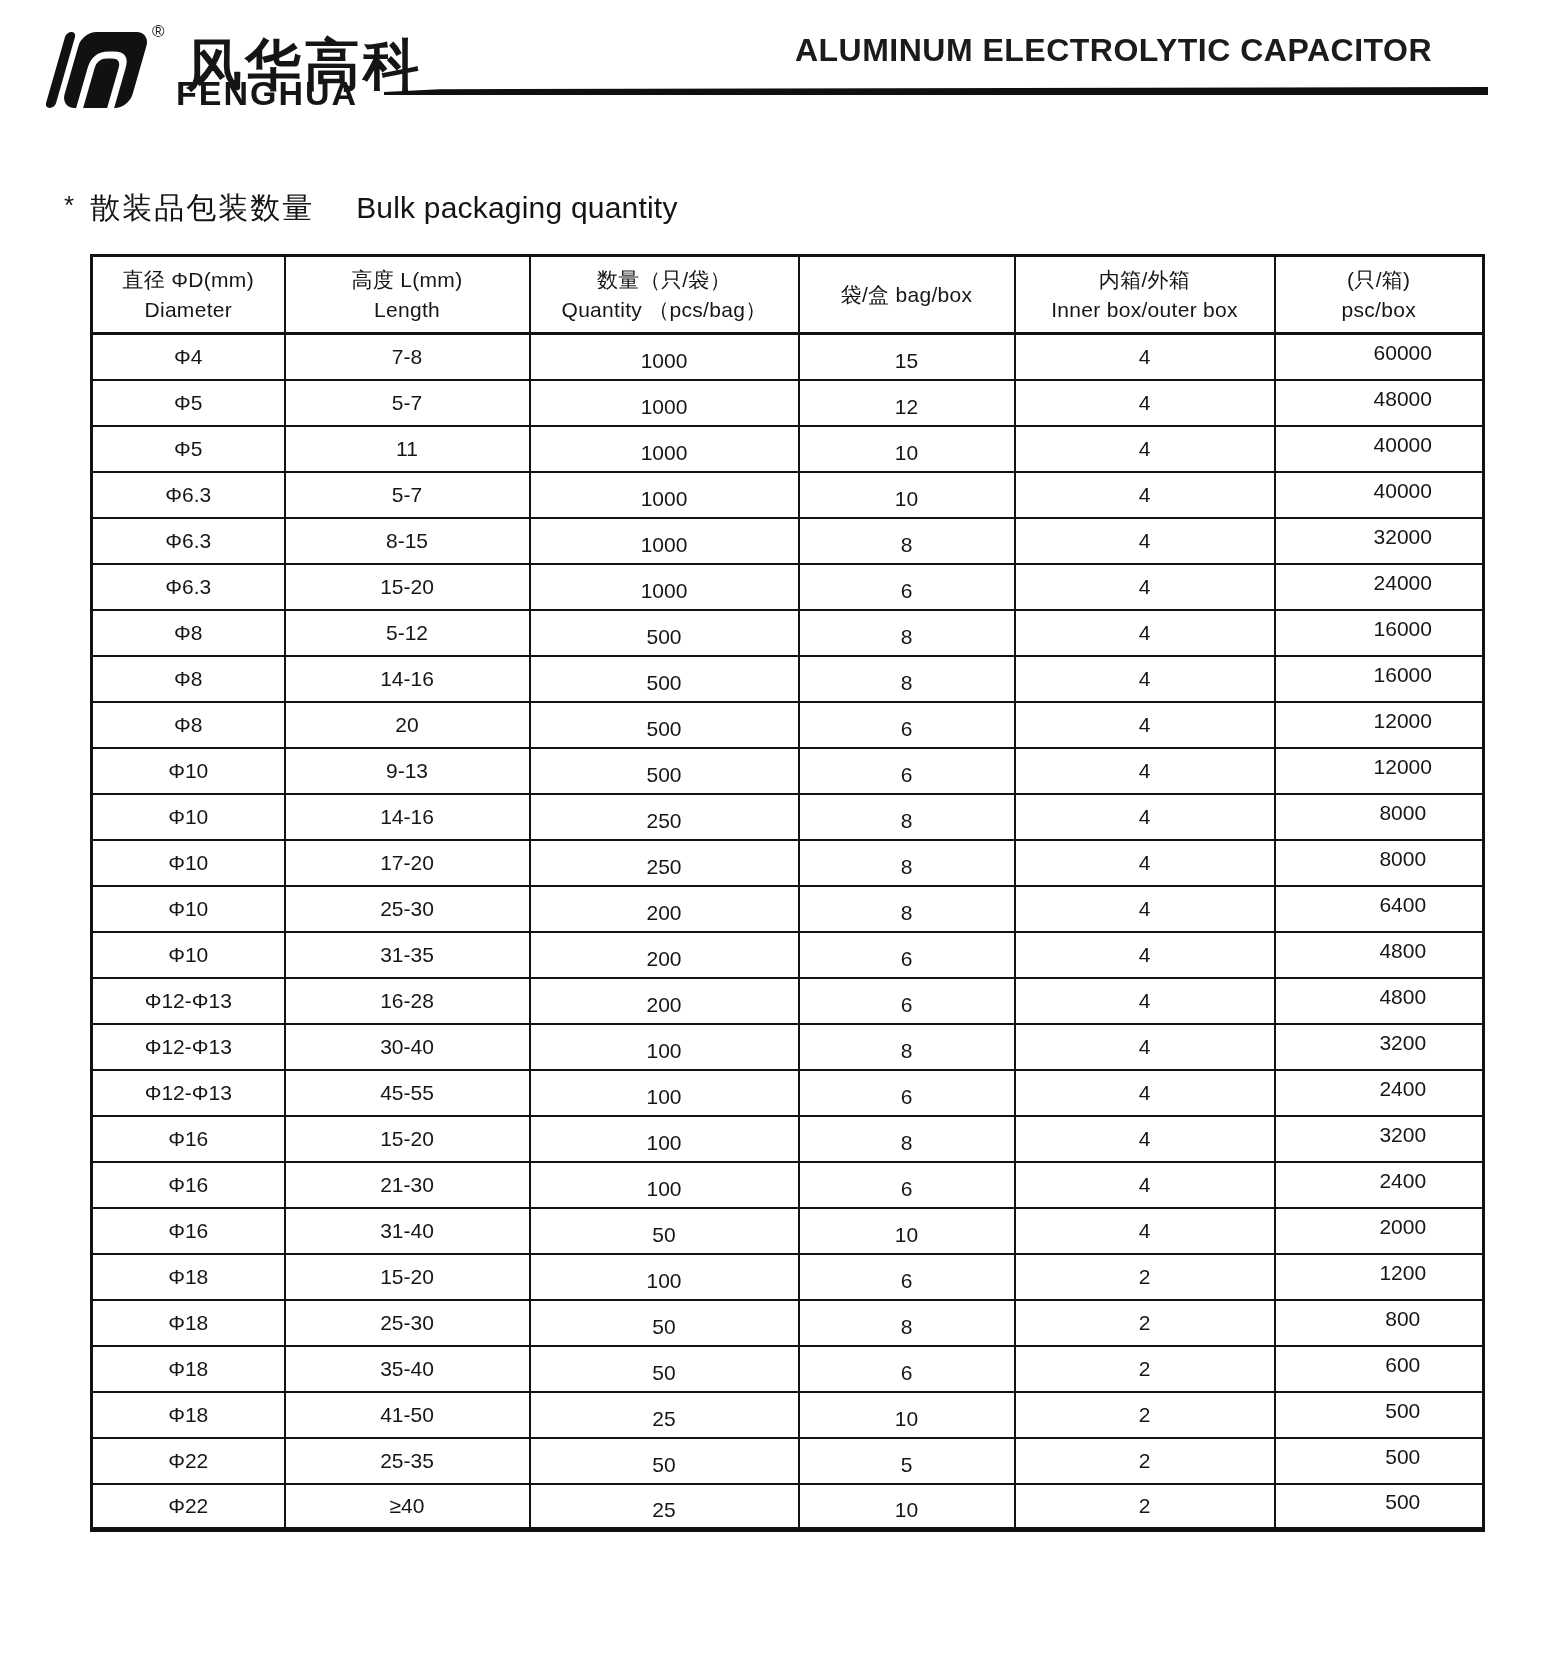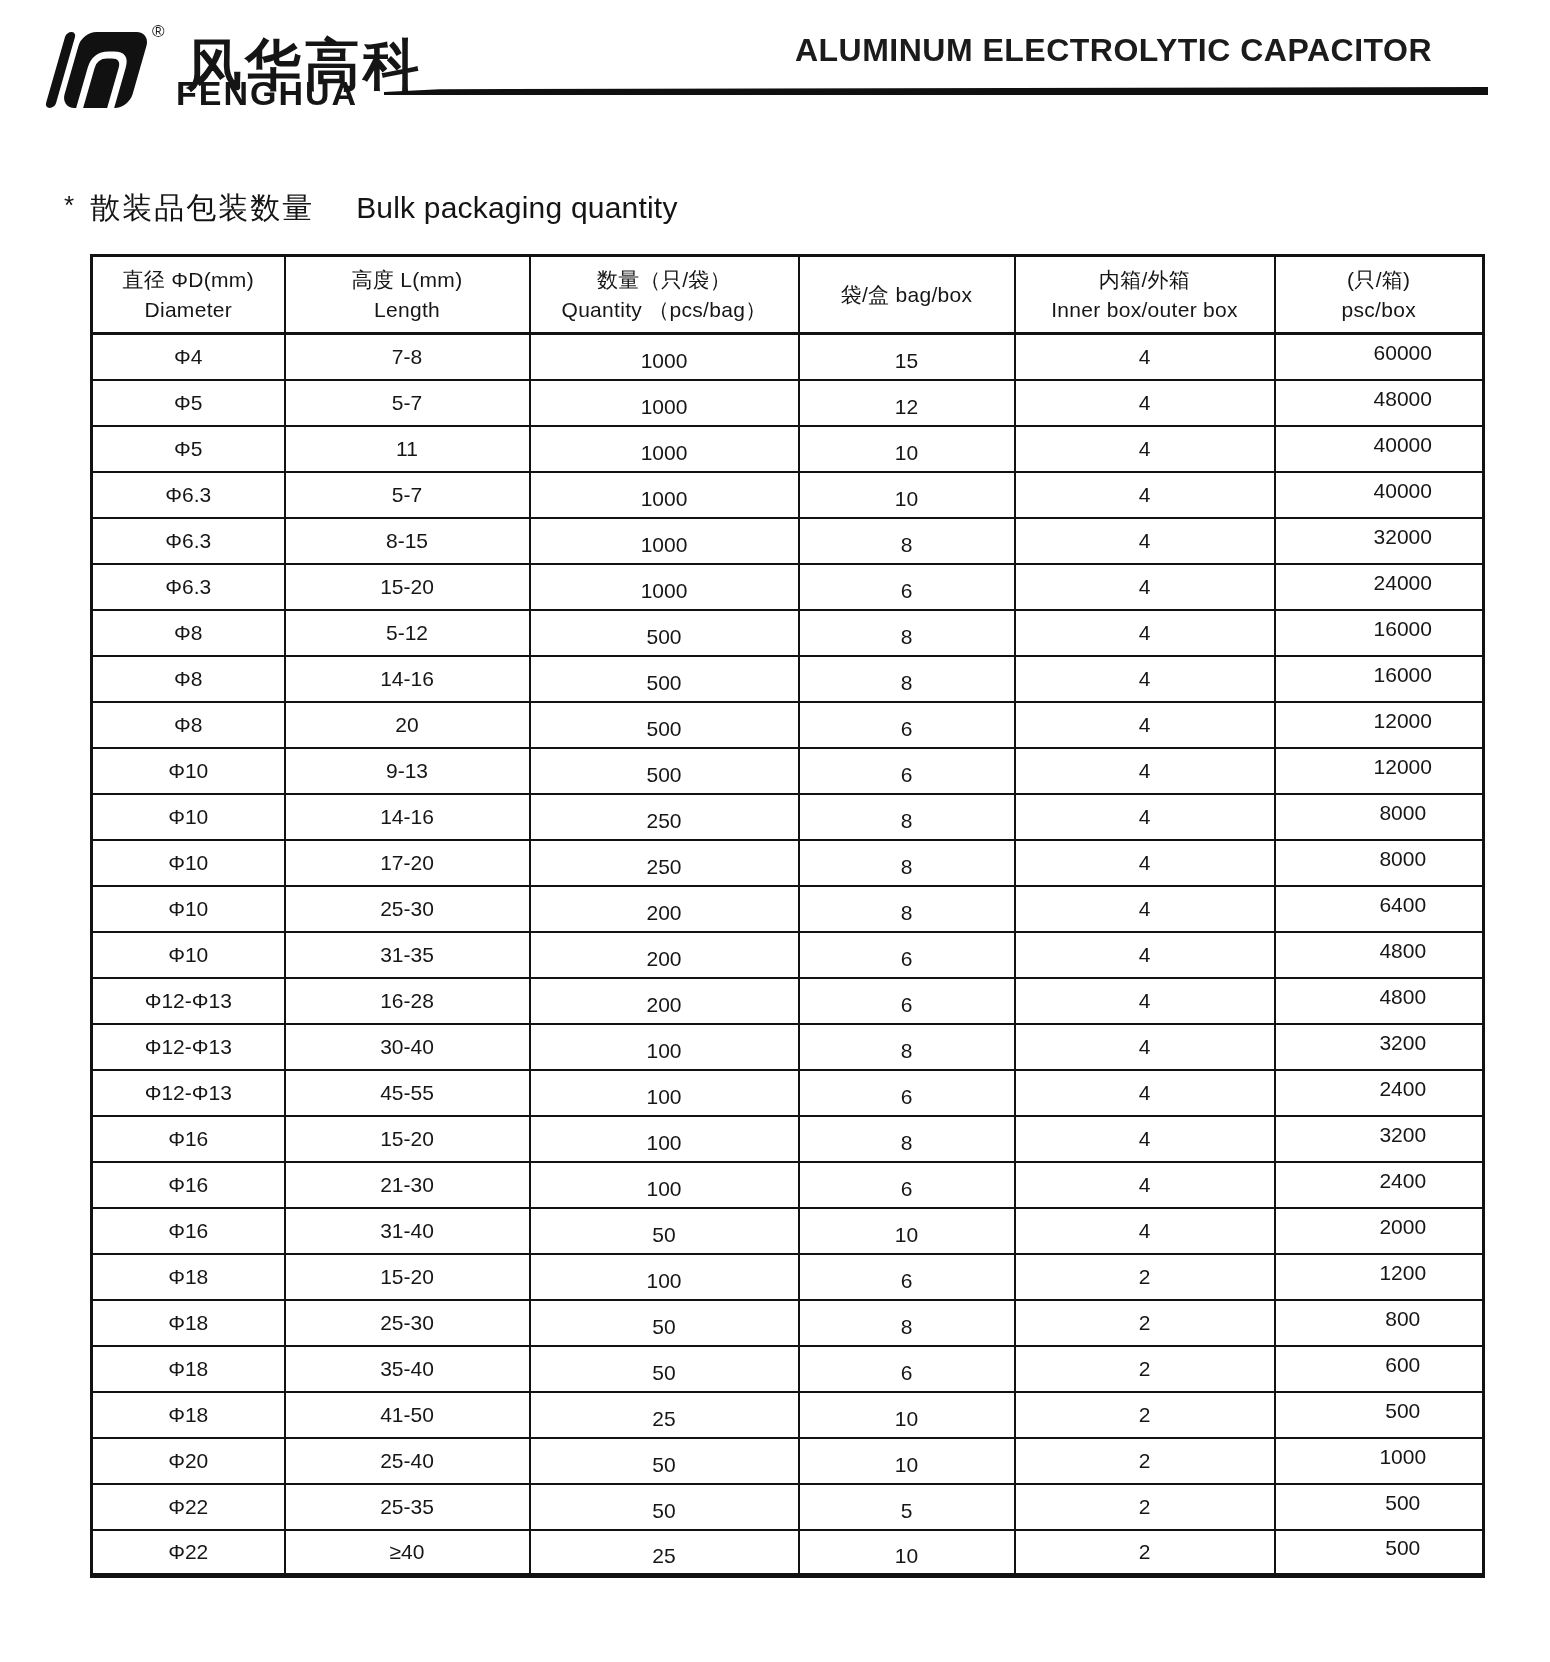--- a/index.html
+++ b/index.html
@@ -323,28 +323,20 @@
         </tr>
         <tr>
           <td class="c0">Φ18</td>
           <td class="c1">41-50</td>
           <td class="c2">25</td>
           <td class="c3">10</td>
           <td class="c4">2</td>
           <td class="c5">500</td>
         </tr>
         <tr>
-          <td class="c0">Φ20</td>
-          <td class="c1">25-40</td>
-          <td class="c2">50</td>
-          <td class="c3">10</td>
-          <td class="c4">2</td>
-          <td class="c5">1000</td>
-        </tr>
-        <tr>
           <td class="c0">Φ22</td>
           <td class="c1">25-35</td>
           <td class="c2">50</td>
           <td class="c3">5</td>
           <td class="c4">2</td>
           <td class="c5">500</td>
         </tr>
         <tr>
           <td class="c0">Φ22</td>
           <td class="c1">≥40</td>

